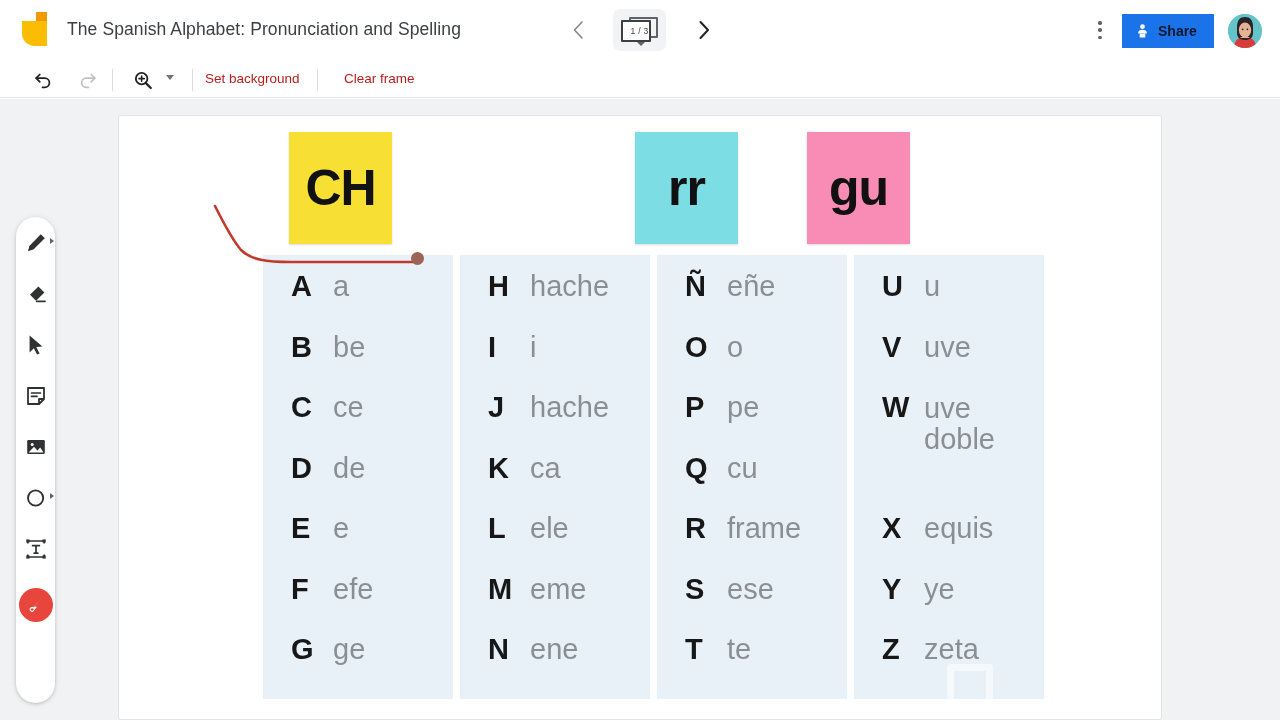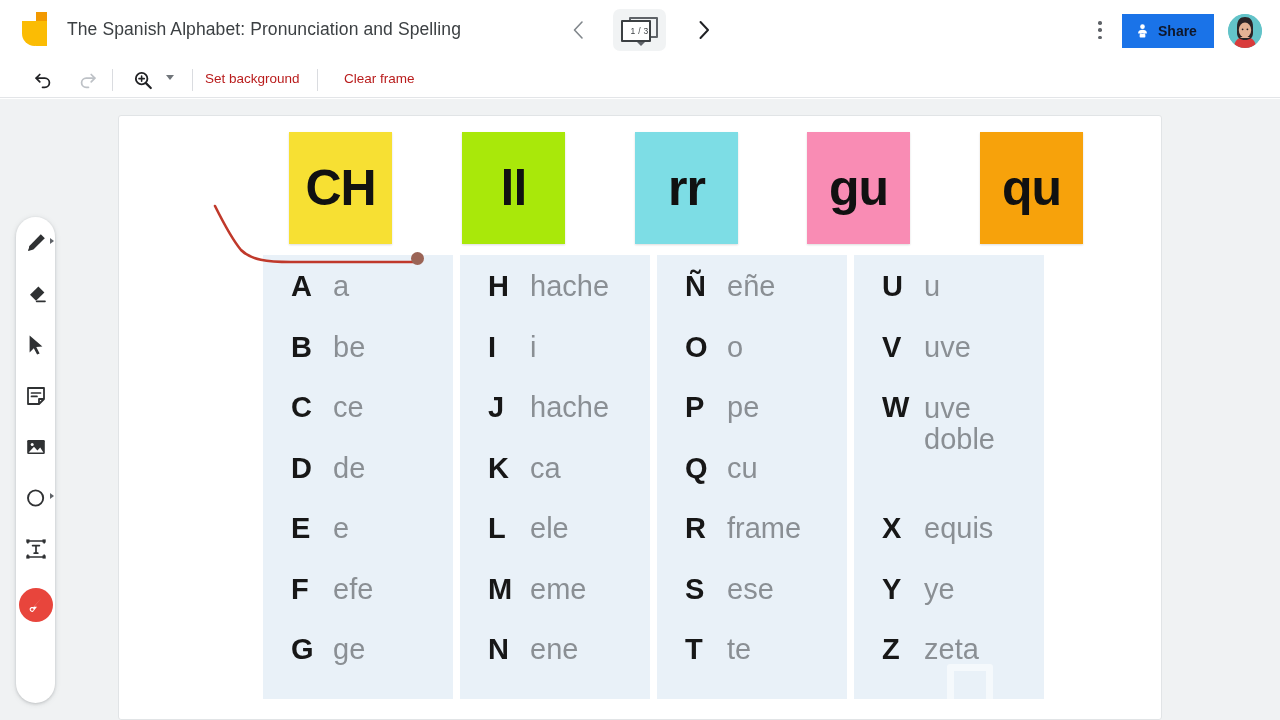--- a/index.html
+++ b/index.html
@@ -339,31 +339,25 @@
 </div>
 
 <div class="workspace">
 
   <div class="canvas">
 
     <div class="cards-row">
       <div class="card" style="left:124px; background:#F7E033;">
         <span>CH</span>
       </div>
-      <div class="card" style="left:297px; background:#A9E80A;">
-        <span>ll</span>
-      </div>
       <div class="card" style="left:642px; background:#F98CB4;">
         <span>gu</span>
       </div>
       <div class="card" style="left:470px; background:#7DDDE5;">
         <span>rr</span>
-      </div>
-      <div class="card" style="left:815px; background:#F7A20B;">
-        <span>qu</span>
       </div>
     </div>
 
     <div class="col" style="left:144px;">
       <div class="row">
         <div class="glyph">A</div>
         <div class="word">a</div>
       </div>
       <div class="row">
         <div class="glyph">B</div>

